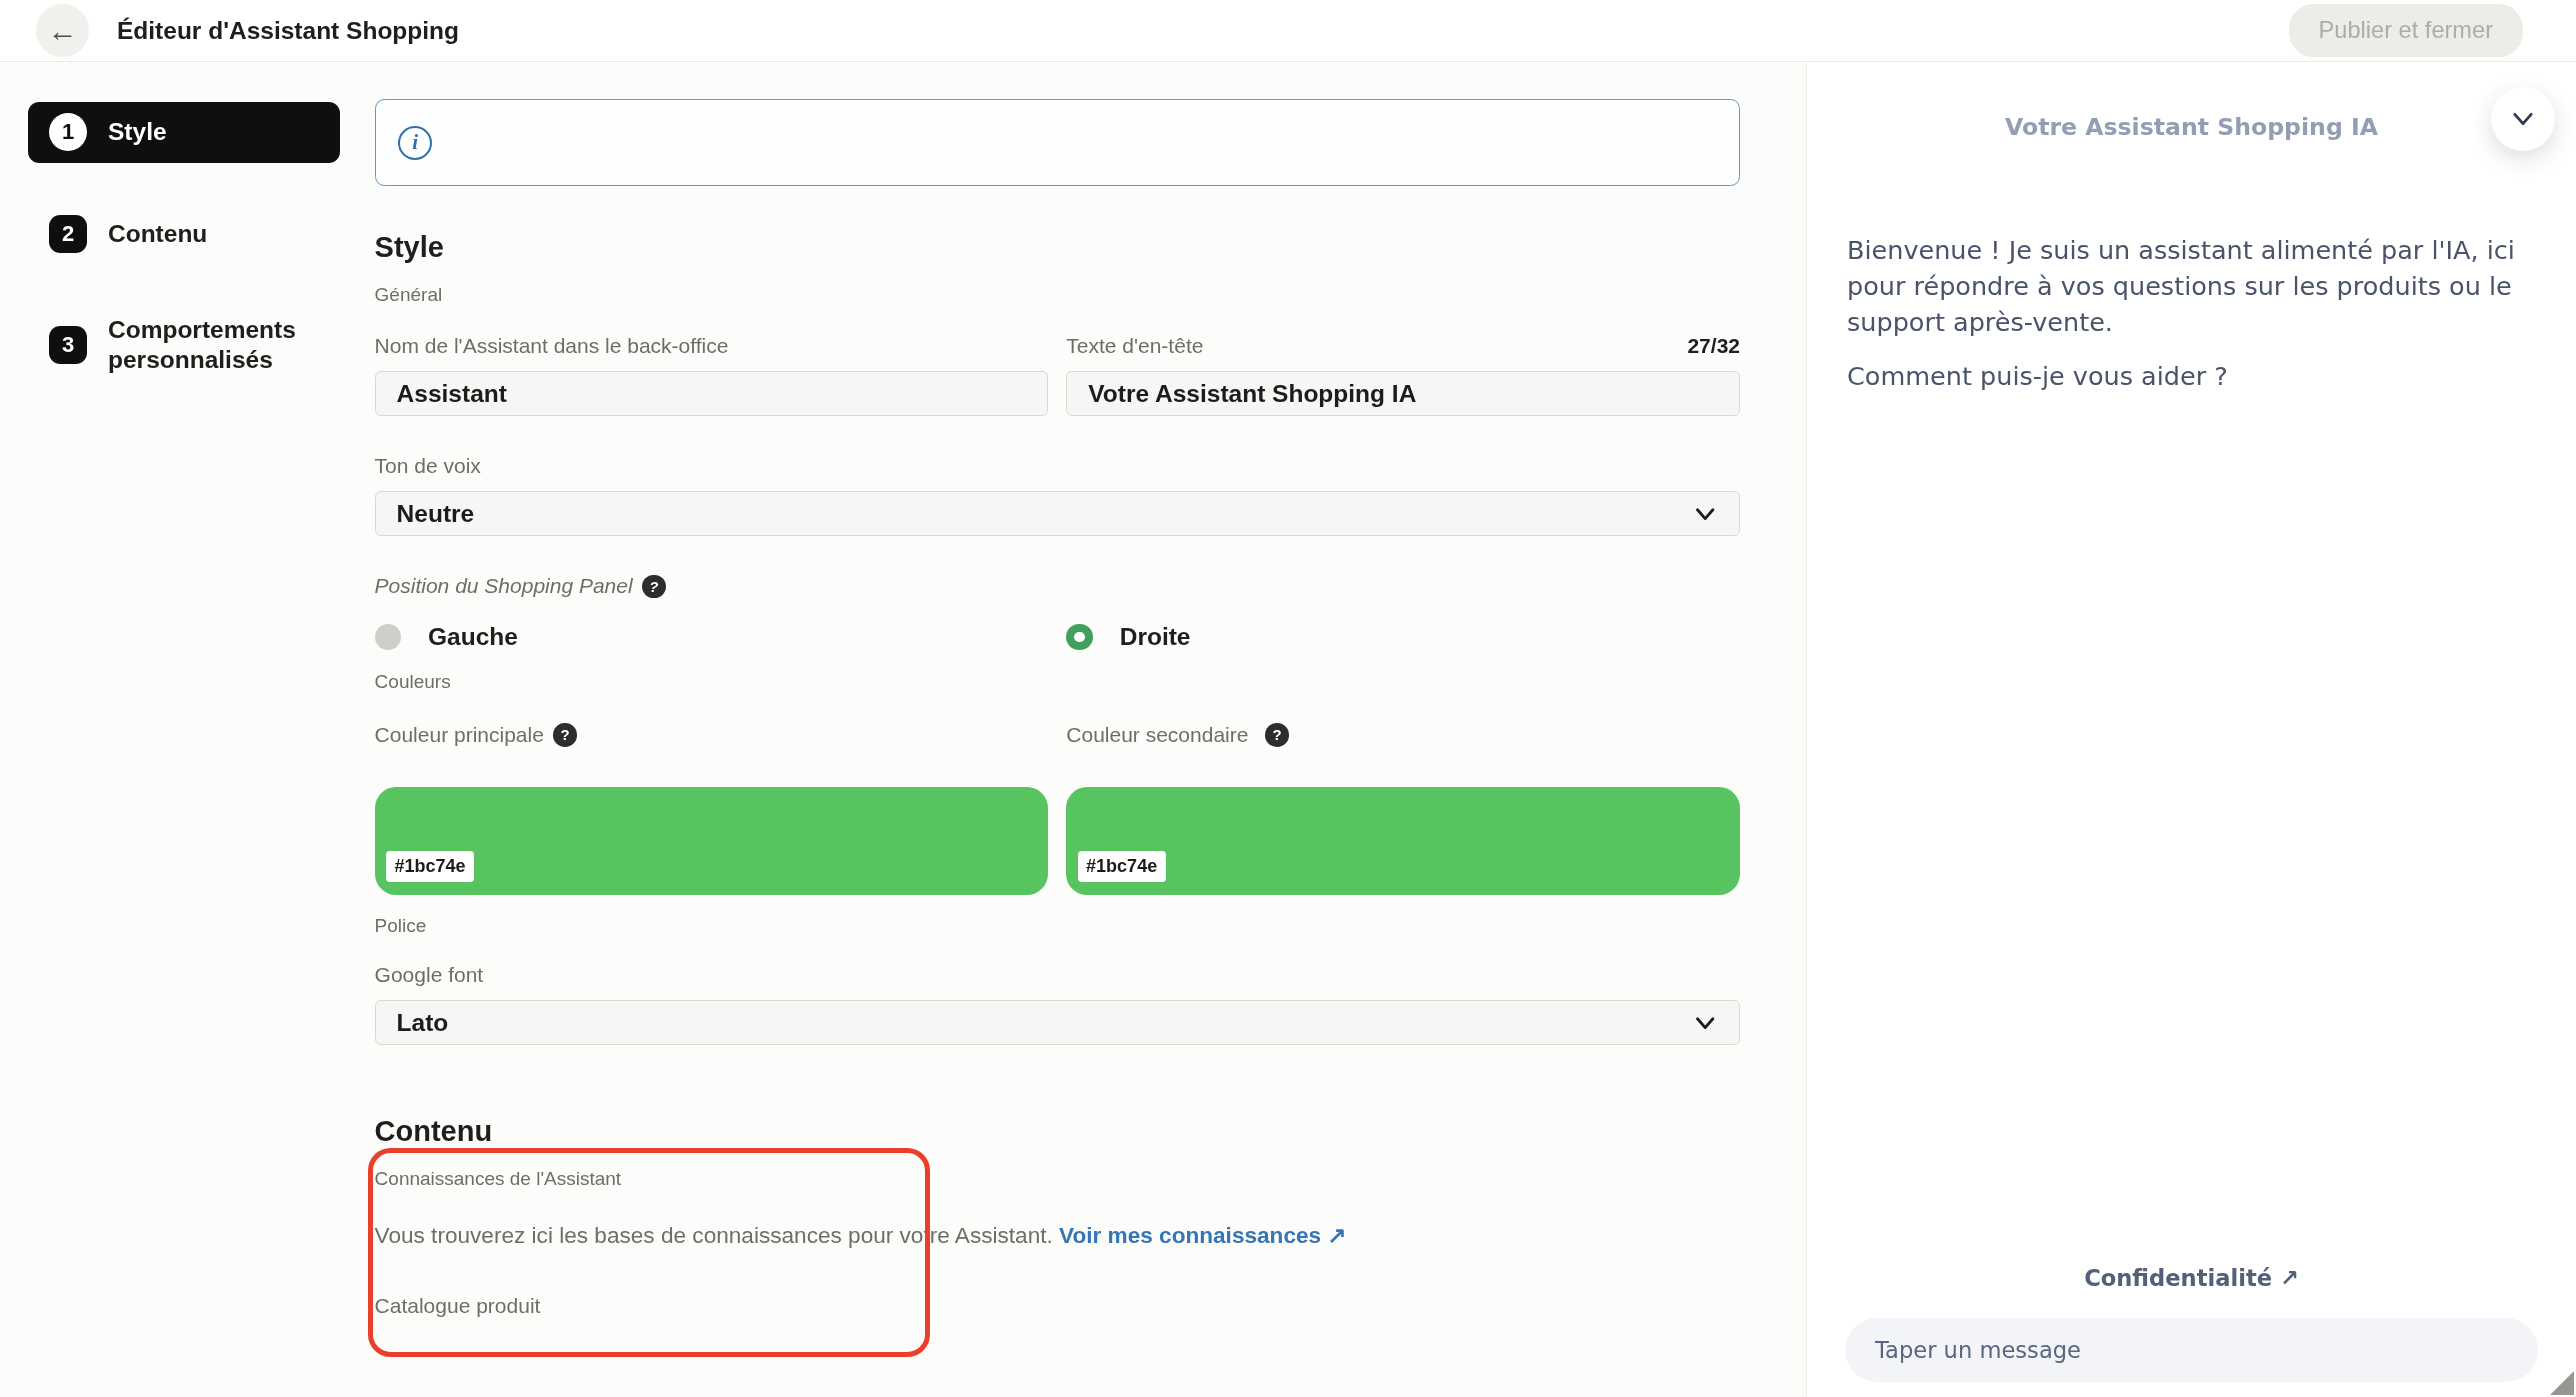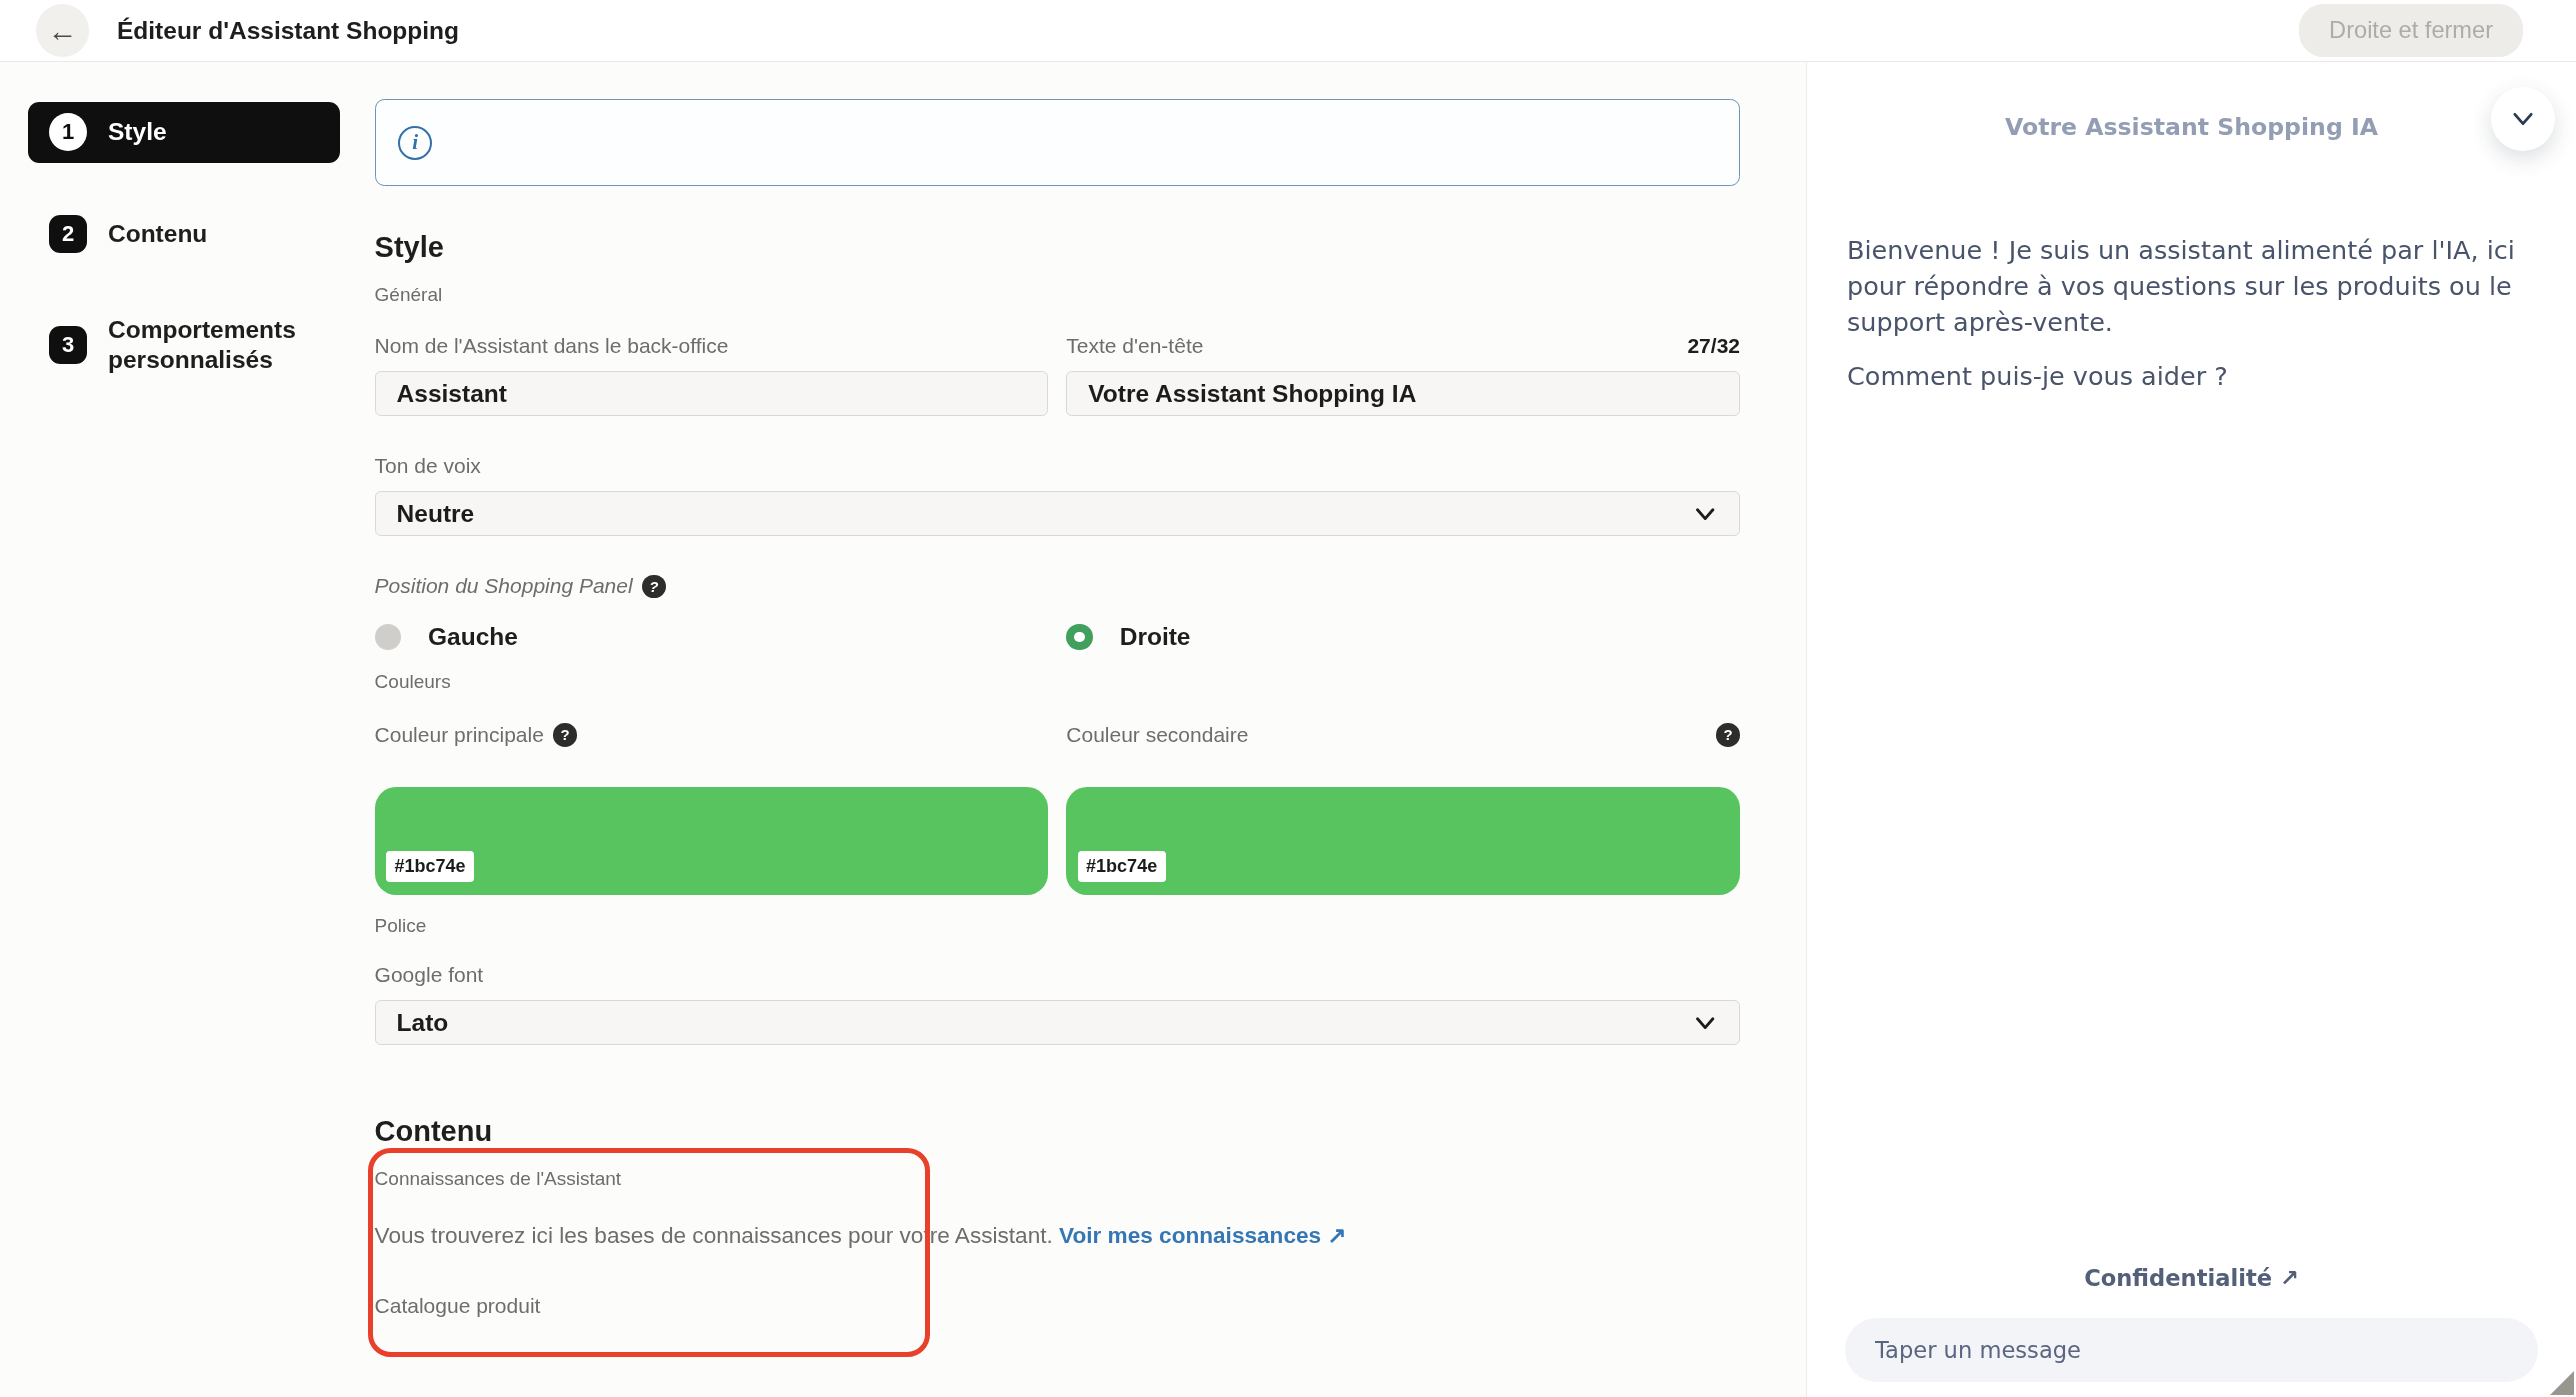--- a/index.html
+++ b/index.html
@@ -160,21 +160,21 @@
 </head>
 <body>
 
 <div class="app">
 
   <header class="topbar">
     <button class="back-btn">
       <span>←</span>
     </button>
     <div class="topbar-title">Éditeur d'Assistant Shopping</div>
-    <button class="publish-btn">Droite et fermer</button>
+    <button class="publish-btn">Publier et fermer</button>
   </header>
 
   <div class="body">
 
     <nav class="sidebar">
       <div class="step step-active">
         <span class="step-num">1</span>
         <span class="step-label">Style</span>
       </div>
       <div class="step">
@@ -242,21 +242,21 @@
         <div class="field">
           <div class="field-label-row" style="justify-content:flex-start;gap:9.4px">
             <span>Couleur principale</span>
             <span class="help-dot">?</span>
           </div>
           <div class="swatch" style="background: rgb(88, 196, 95);">
             <span class="swatch-chip">#1bc74e</span>
           </div>
         </div>
         <div class="field">
-          <div class="field-label-row" style="justify-content:space-between;gap:25px">
+          <div class="field-label-row" style="justify-content:flex-start;gap:17px">
             <span>Couleur secondaire</span>
             <span class="help-dot">?</span>
           </div>
           <div class="swatch" style="background: rgb(88, 196, 95);">
             <span class="swatch-chip">#1bc74e</span>
           </div>
         </div>
       </div>
 
       <div class="sub-heading">Police</div>

